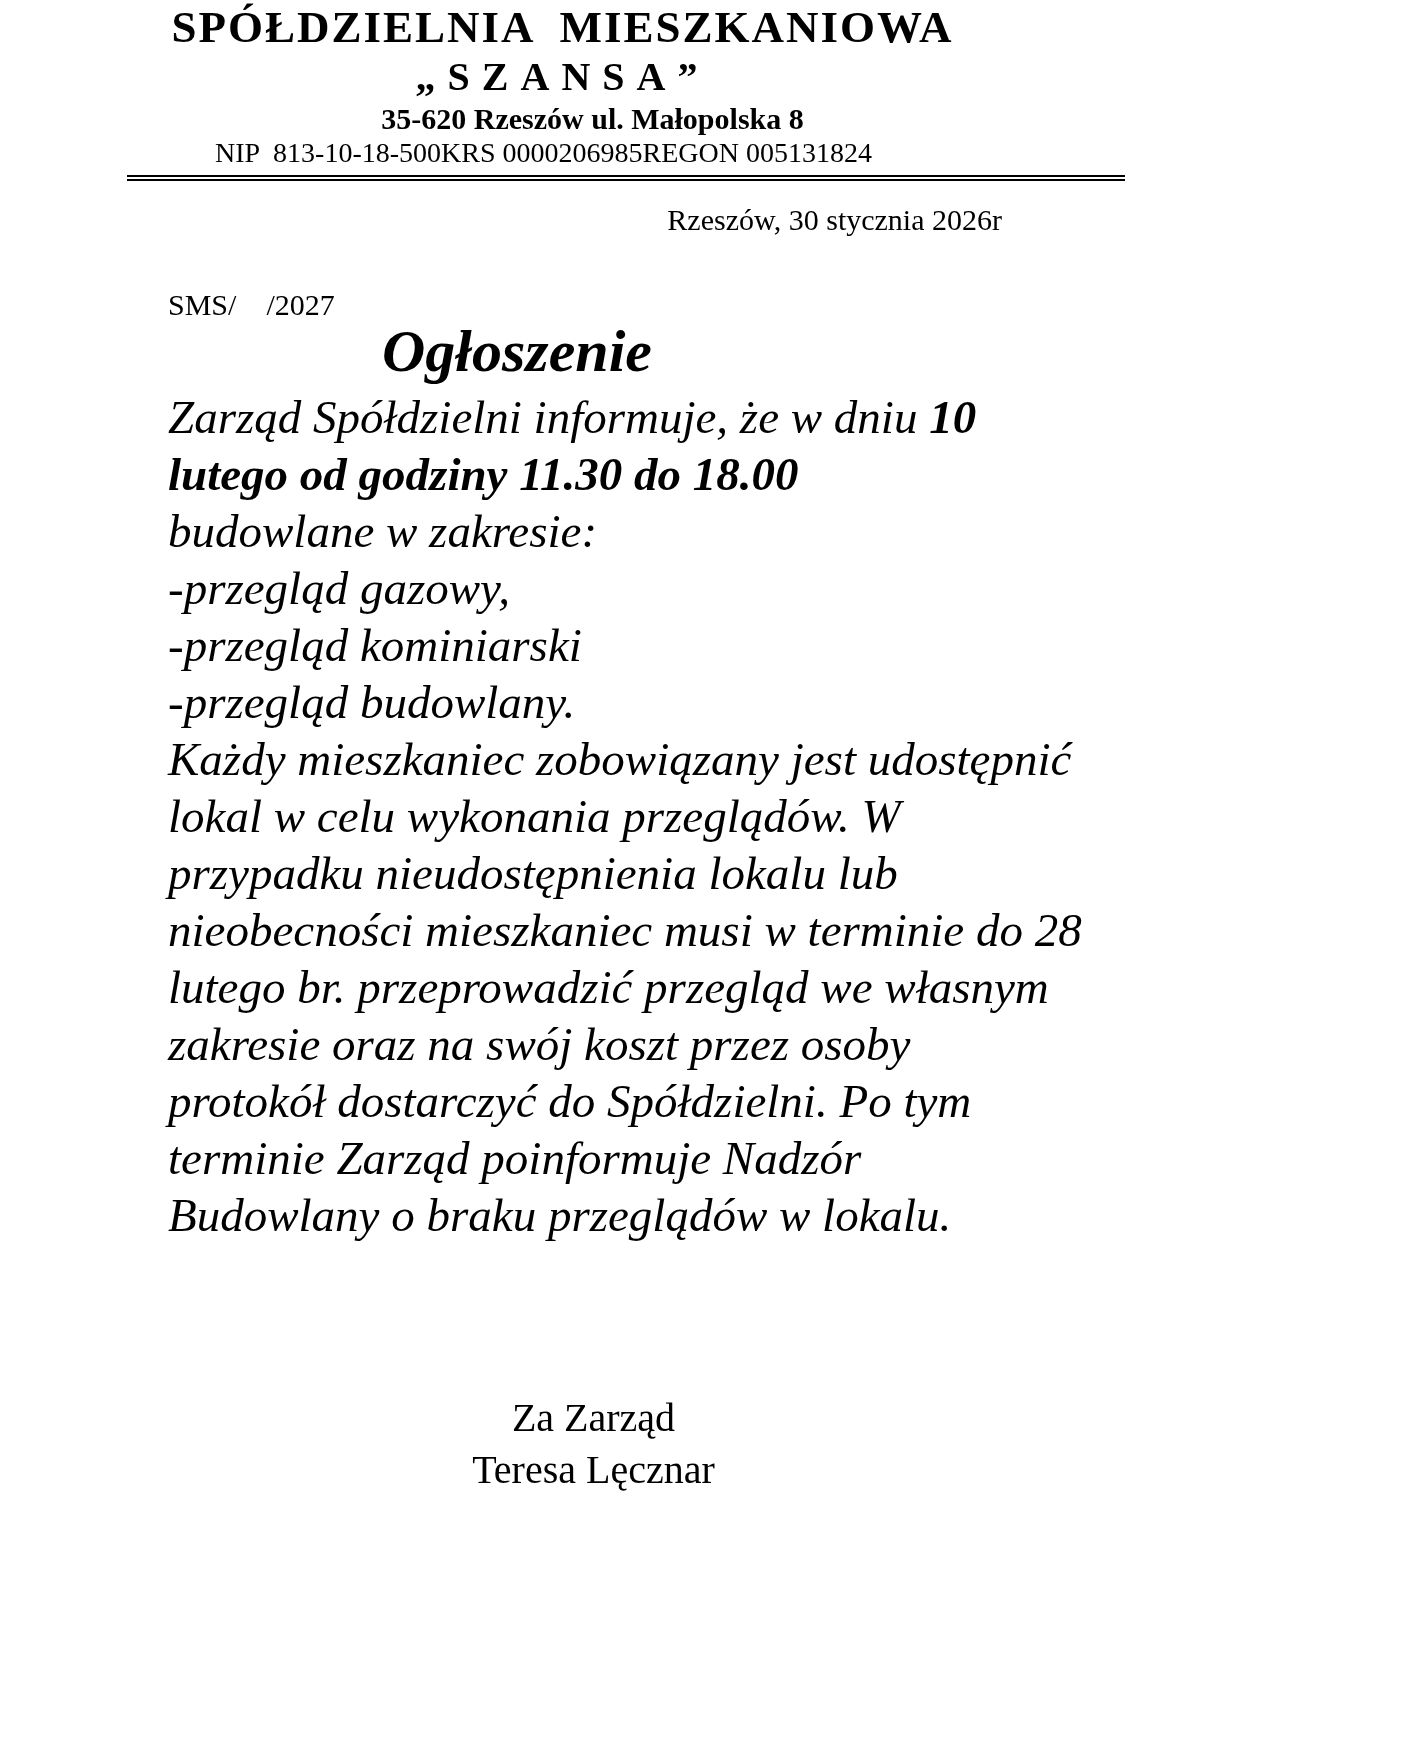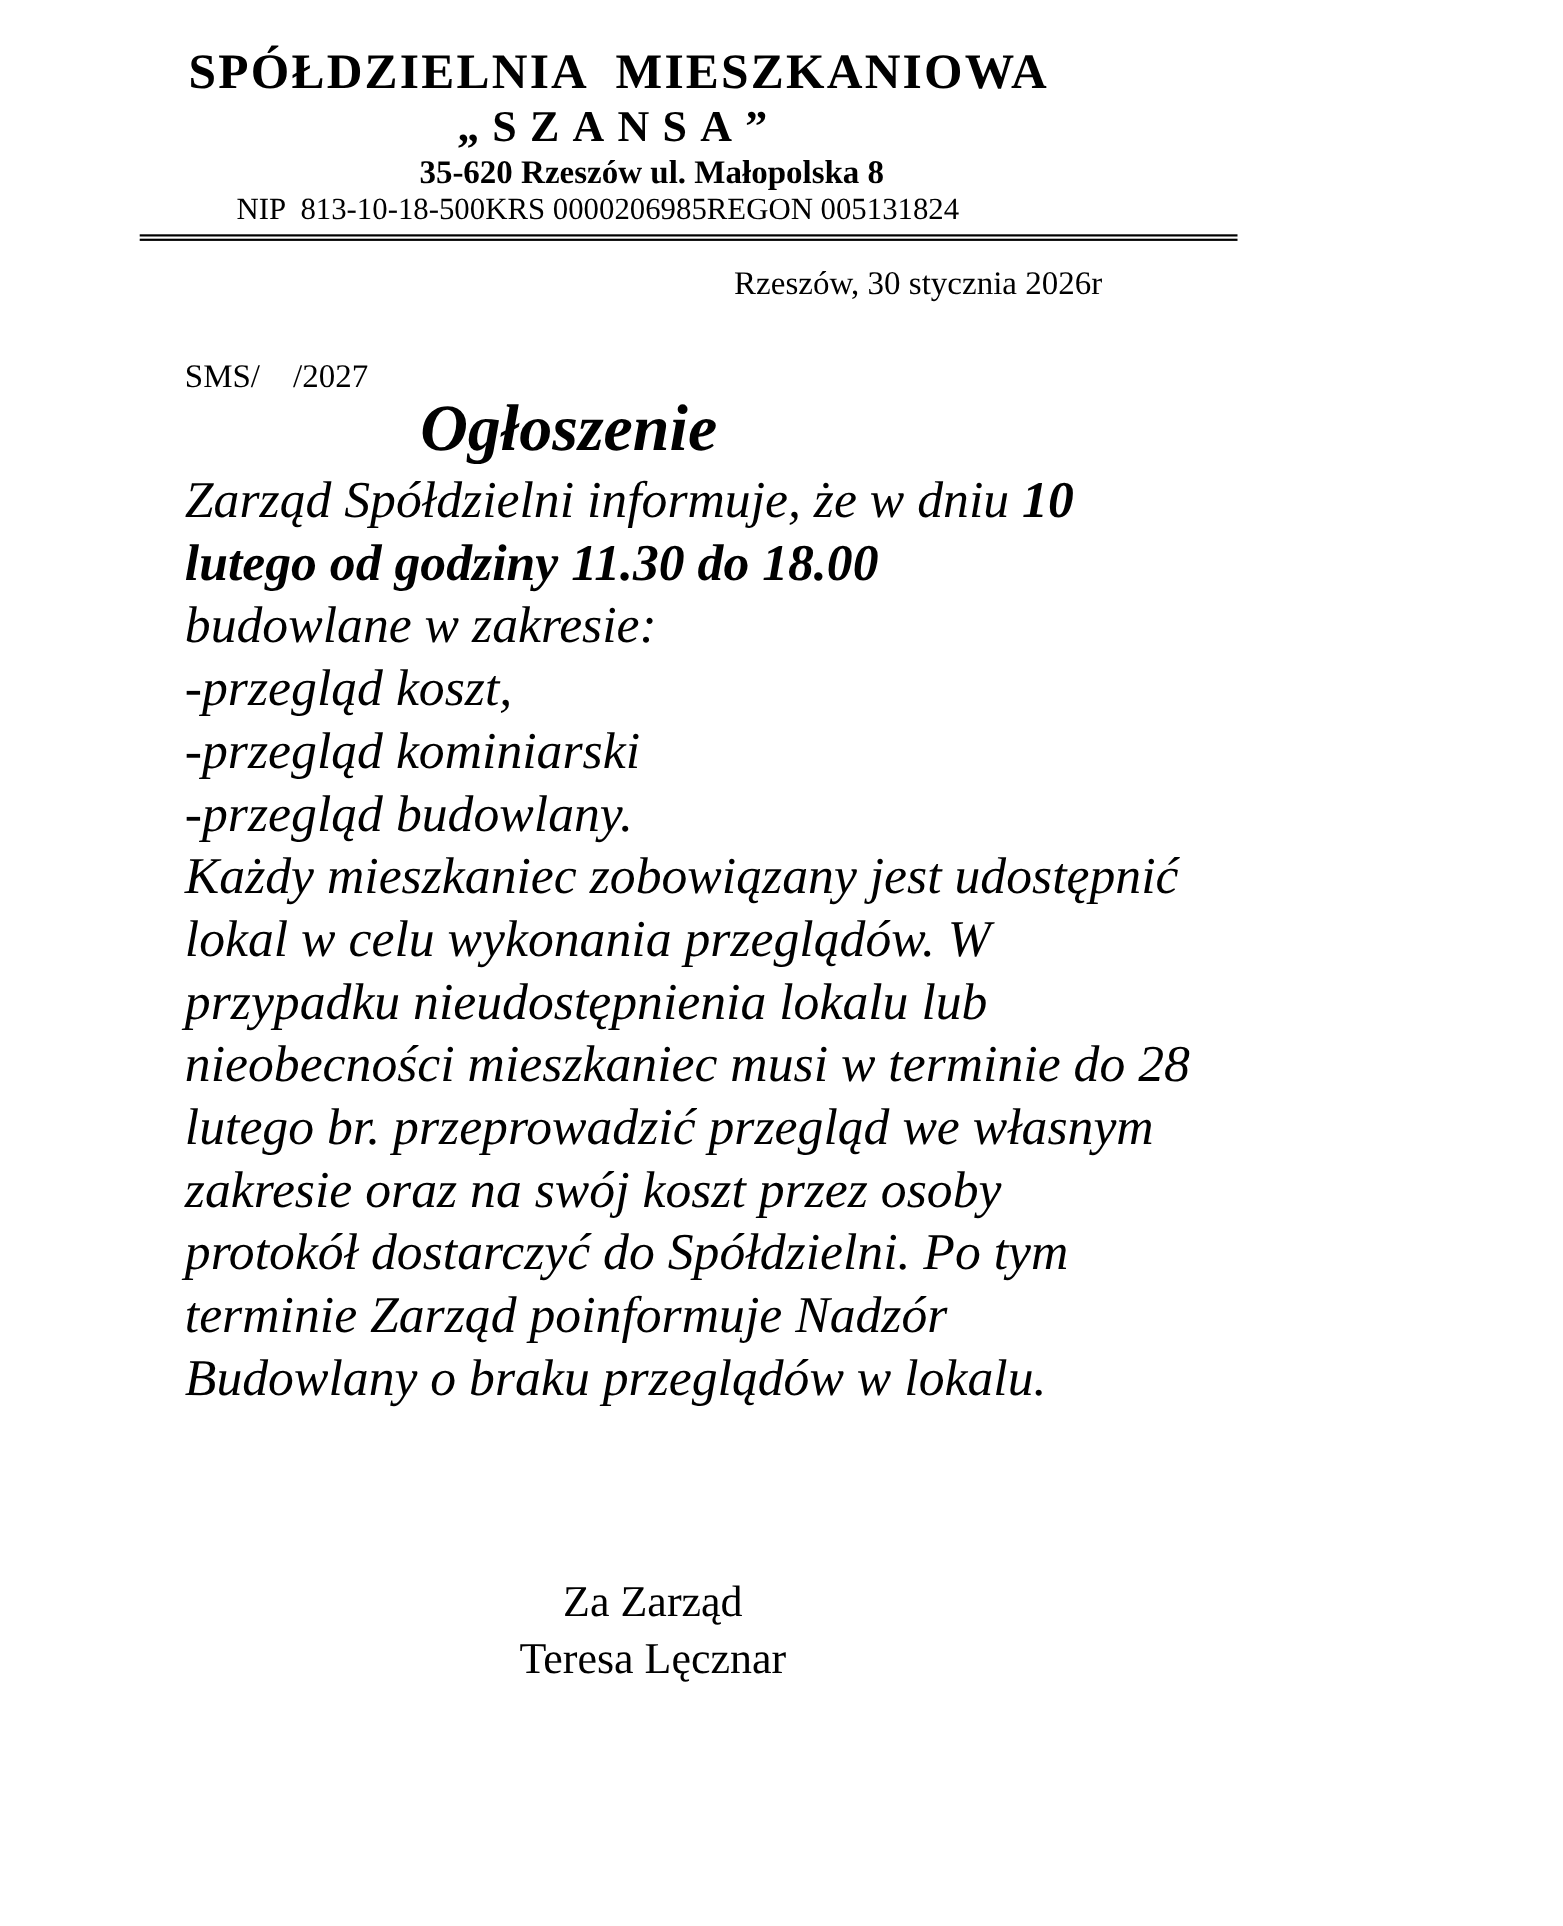--- a/index.html
+++ b/index.html
@@ -10,21 +10,20 @@
   }
   .page {
     position: relative;
     width: 1125px;
     height: 1751px;
     background: #ffffff;
     color: #000000;
     font-family: "Liberation Serif", "DejaVu Serif", serif;
     overflow: hidden;
     box-sizing: border-box;
-    padding-top: 38px;
   }
 
   
   .letterhead {
     text-align: center;
   }
   .org-name {
     font-size: 45px;
     font-weight: bold;
     letter-spacing: 2px;
@@ -132,21 +131,21 @@
   <div class="date-line">Rzeszów, 30 stycznia 2026r</div>
 
   <div class="ref-line">SMS/    /2027</div>
 
   <div class="announcement-title">Ogłoszenie</div>
 
   <div class="announcement-body">
       <div class="body-line"><span>Zarząd Spółdzielni informuje, że w dniu </span><span class="bold">10</span></div>
       <div class="body-line"><span class="bold">lutego od godziny 11.30 do 18.00</span></div>
       <div class="body-line"><span>budowlane w zakresie:</span></div>
-      <div class="body-line"><span>-przegląd koszt,</span></div>
+      <div class="body-line"><span>-przegląd gazowy,</span></div>
       <div class="body-line"><span>-przegląd kominiarski</span></div>
       <div class="body-line"><span>-przegląd budowlany.</span></div>
       <div class="body-line"><span>Każdy mieszkaniec zobowiązany jest udostępnić</span></div>
       <div class="body-line"><span>lokal w celu wykonania przeglądów. W</span></div>
       <div class="body-line"><span>przypadku nieudostępnienia lokalu lub</span></div>
       <div class="body-line"><span>nieobecności mieszkaniec musi w terminie do 28</span></div>
       <div class="body-line"><span>lutego br. przeprowadzić przegląd we własnym</span></div>
       <div class="body-line"><span>zakresie oraz na swój koszt przez osoby</span></div>
       <div class="body-line"><span>protokół dostarczyć do Spółdzielni. Po tym</span></div>
       <div class="body-line"><span>terminie Zarząd poinformuje Nadzór</span></div>

